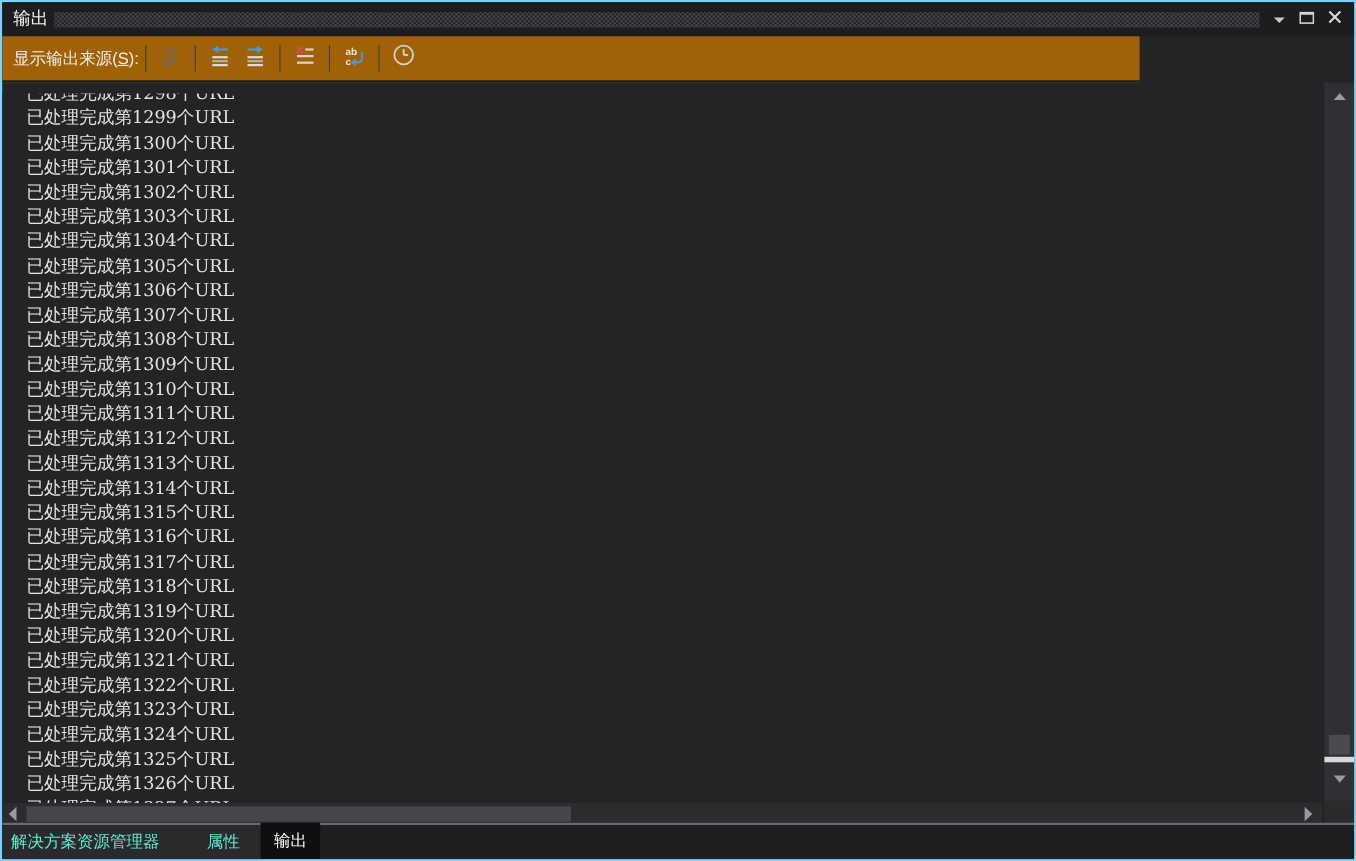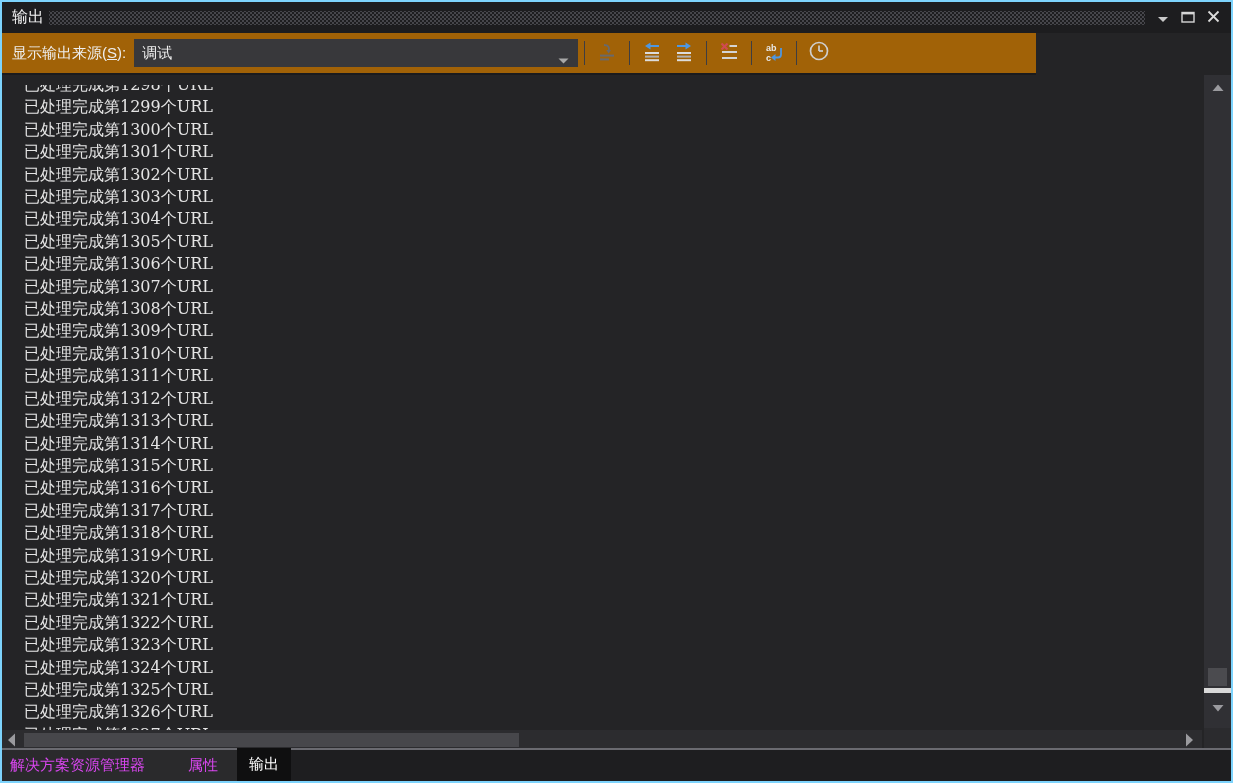--- a/index.html
+++ b/index.html
@@ -51,21 +51,21 @@
   .hscroll{position:absolute;left:0;top:728px;width:1200px;height:20px;background:#2c2c2f;}
   .h-left{position:absolute;left:5px;top:3px;}
   .h-right{position:absolute;right:8px;top:3px;}
   .h-thumb{position:absolute;left:22px;top:3px;width:495px;height:14px;background:#47474b;}
   
   .tabstrip{position:absolute;left:0;top:748px;width:1229px;height:31px;background:#1e1e20;}
   .tabstrip .seg-left{position:absolute;left:0;top:0;width:235px;height:100%;background:#2a2a2c;}
   .hairline{position:absolute;top:-2px;height:2px;background:#6a6a70;}
   .hl-left{left:0;width:235px;}
   .hl-right{left:289px;right:0;}
-  .tab{position:absolute;top:0;height:100%;display:flex;align-items:center;font-size:15px;color:#d946ef;white-space:nowrap;}
+  .tab{position:absolute;top:0;height:100%;display:flex;align-items:center;font-size:15px;color:#5eead4;white-space:nowrap;}
   .tab-solution{left:8px;}
   .tab-props{left:186px;}
   .tab-output{left:235px;top:-2px;height:33px;width:54px;justify-content:center;background:#0f0f10;color:#ffffff;}
 </style>
 </head>
 <body>
 
 <div class="window">
 
   <div class="titlebar">
@@ -91,28 +91,20 @@
         <svg width="13" height="13" viewBox="0 0 13 13">
           <line x1="1.5" y1="1.5" x2="11.5" y2="11.5" stroke="#dcdcdc" stroke-width="1.8"></line>
           <line x1="11.5" y1="1.5" x2="1.5" y2="11.5" stroke="#dcdcdc" stroke-width="1.8"></line>
         </svg>
       </span>
     </div>
   </div>
 
   <div class="toolbar">
     <span class="src-label"><span>显示输出来源(</span><span class="underline">S</span><span>):</span></span>
-    <div class="combo">
-      <span>调试</span>
-      <span class="combo-arrow">
-        <svg width="11" height="6" viewBox="0 0 11 6">
-            <polygon points="0.5,0.5 10.5,0.5 5.5,5.5" fill="#a8a8a8"></polygon>
-          </svg>
-      </span>
-    </div>
     <div class="tsep"></div>
     <div class="tool-btn">
       <span>
         <svg width="22" height="22" viewBox="0 0 22 22">
           <path d="M8 4 C 12.5 4 13.5 6.5 12.8 9.5" fill="none" stroke="#69696c" stroke-width="1.8"></path>
           <polygon points="10.3,9 15,9 12.6,12.6" fill="#69696c"></polygon>
           <rect x="4" y="13.6" width="14" height="2" fill="#69696c"></rect>
           <rect x="4" y="17.4" width="9" height="2" fill="#69696c"></rect>
         </svg>
       </span>

